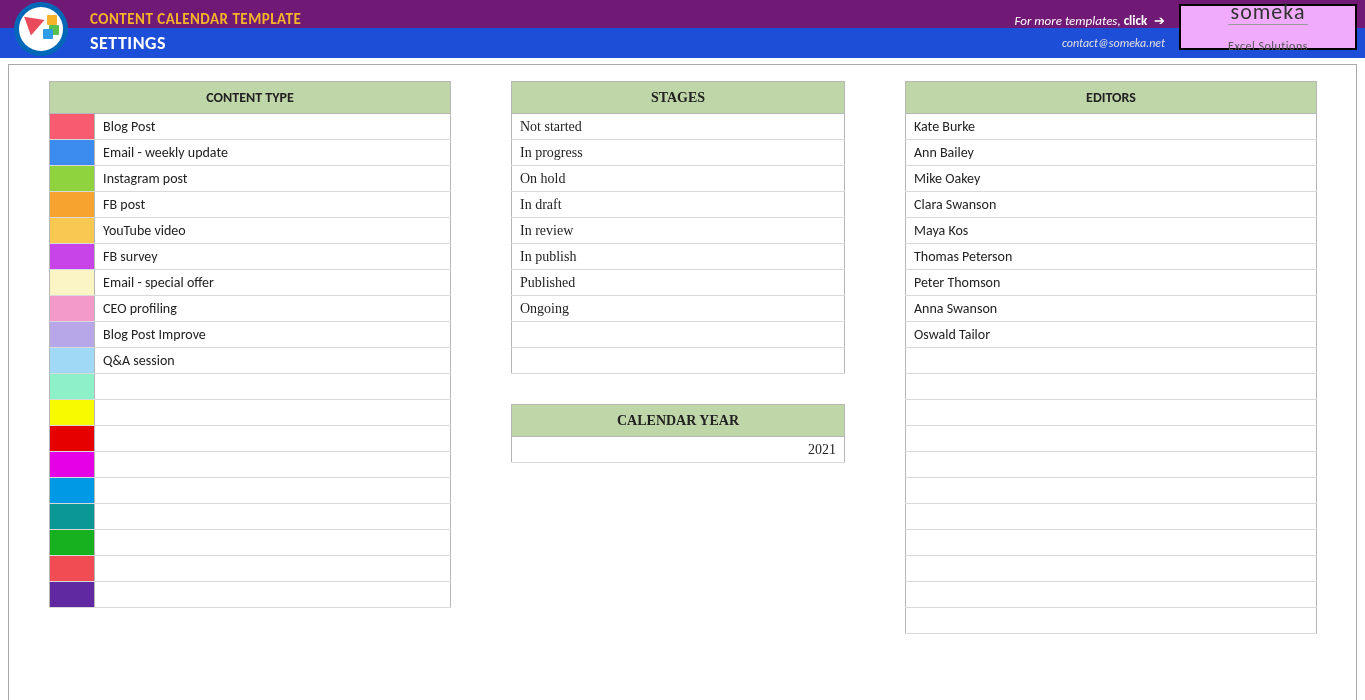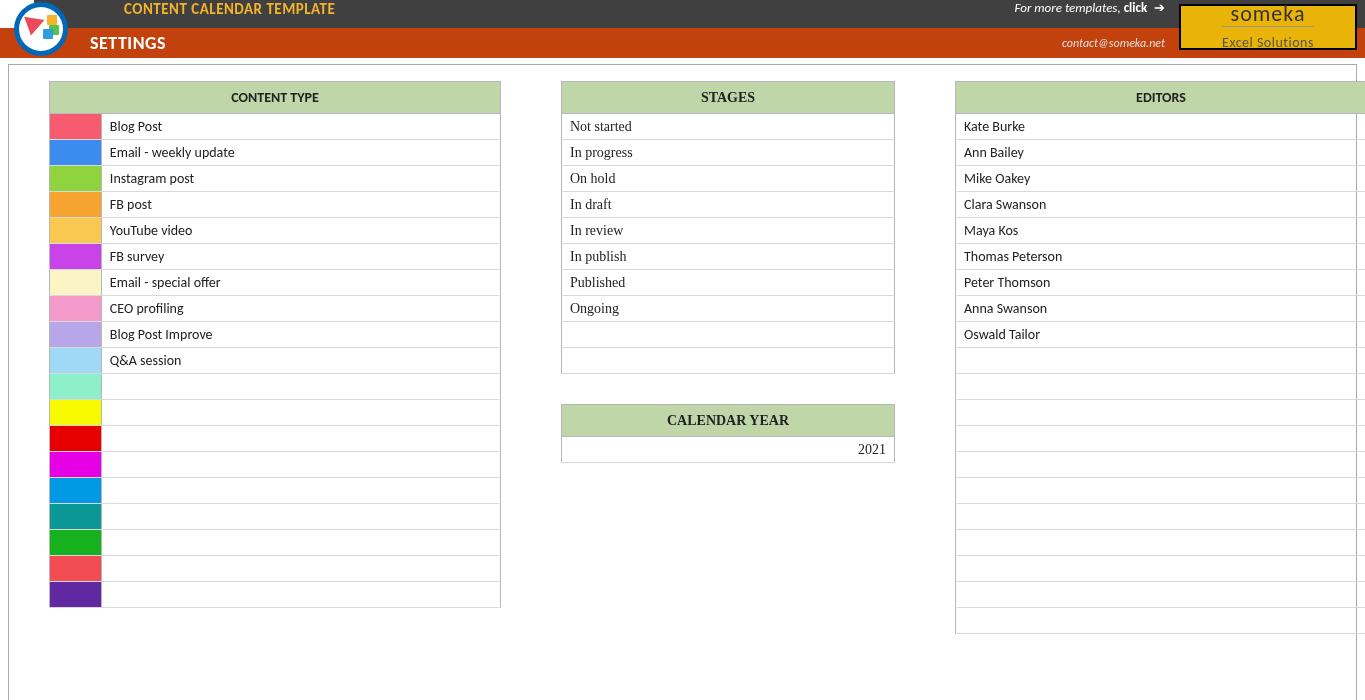--- a/index.html
+++ b/index.html
@@ -1,32 +1,32 @@
 <!DOCTYPE html>
 <html><head>
 <meta charset="utf-8">
 <style>
   * { box-sizing: border-box; margin: 0; padding: 0; }
   body { font-family: Calibri, Arial, sans-serif; font-size: 14px; background: #fff; color: #222; width: 1365px; }
   
   
-  .bar-black { background: #404040; height: 28px; display: flex; align-items: flex-start; padding-left: 90px; position: relative; margin-left: 34px; }
+  .bar-black { background: #701a75; height: 28px; display: flex; align-items: flex-end; padding-left: 90px; position: relative; }
   .bar-black .title { color: #f5b32a; font-weight: bold; font-size: 15px; letter-spacing: .5px; }
   .bar-black .right { position: absolute; right: 200px; color: #fff; font-style: italic; font-size: 13px; }
   .bar-black .right .arrow { font-style: normal; margin-left: 4px; }
   
   
-  .bar-slate { background: #c2410c; height: 30px; display: flex; align-items: center; padding-left: 90px; position: relative; }
+  .bar-slate { background: #1d4ed8; height: 30px; display: flex; align-items: center; padding-left: 90px; position: relative; }
   .bar-slate .sub { color: #fff; font-weight: bold; font-size: 18px; letter-spacing: .5px; }
   .bar-slate .email { position: absolute; right: 200px; color: #e0e0e0; font-style: italic; font-size: 12px; }
   
   
-  .brand-box { position: absolute; right: 8px; top: 4px; width: 178px; height: 46px; background: #eab308; border: 2px solid #000; display: flex; align-items: center; justify-content: center; flex-direction: column; }
+  .brand-box { position: absolute; right: 8px; top: 4px; width: 178px; height: 46px; background: #f0abfc; border: 2px solid #000; display: flex; align-items: center; justify-content: center; flex-direction: column; }
   .brand-box .bn { font-size: 22px; letter-spacing: 1px; color: #333; font-weight: 400; line-height: 1; }
-  .brand-box .bs { font-size: 14px; color: #555; letter-spacing: .5px; border-top: 1px solid #999; padding-top: 7px; margin-top: 1px;}
+  .brand-box .bs { font-size: 12px; color: #555; letter-spacing: .5px; border-top: 1px solid #999; padding-top: 14px; margin-top: 1px;}
   
   .logo-badge { position: absolute; left: 14px; top: 2px; width: 54px; height: 54px; border-radius: 50%; background: #0068b7; display: flex; align-items: center; justify-content: center; z-index: 2;}
   .logo-badge .inner { width: 44px; height: 44px; border-radius: 50%; background: #fff; position: relative;}
   .logo-badge .inner::before{content:"";position:absolute;left:8px;top:6px;width:0;height:0;border-left:18px solid #e94b5a;border-top:10px solid transparent;border-bottom:10px solid transparent;transform:rotate(-20deg);}
   .logo-badge .sq{position:absolute;width:10px;height:10px;border-radius:1px;}
   .logo-badge .sq.a{right:6px;top:8px;background:#f5b32a;}
   .logo-badge .sq.b{right:4px;top:18px;background:#57c04e;}
   .logo-badge .sq.c{right:10px;top:22px;background:#2e9de6;}
   
   .stage { position: relative; }
@@ -36,21 +36,21 @@
   
   .col { }
   .tbl { border-collapse: collapse; border: 1px solid #b7b7b7; }
   .tbl th { background: #bfd6a8; font-weight: bold; text-align: center; padding: 6px 0; border: 1px solid #b7b7b7; height: 32px;}
   .tbl td { border: 1px solid #d9d9d9; border-left:1px solid #b7b7b7; border-right:1px solid #b7b7b7; padding: 4px 8px; height: 26px; text-align: left; font-size: 14px;}
   .tbl td.center { text-align: right;}
   
   .swatch { width: 52px; padding: 0 !important; }
   .swatch > div { width: 100%; height: 100%; }
   
-  .col-content .tbl { width: 452px; }
+  .col-content .tbl { width: 402px; }
   .col-content .tbl td.label { width: 400px; }
   
   .col-stages .tbl { width: 334px; }
   .col-stages { display: flex; flex-direction: column; gap: 30px; font-family: Liberation Serif, serif;}
   
   .col-editors .tbl { width: 412px; }
 </style>
 </head>
 <body>
 

